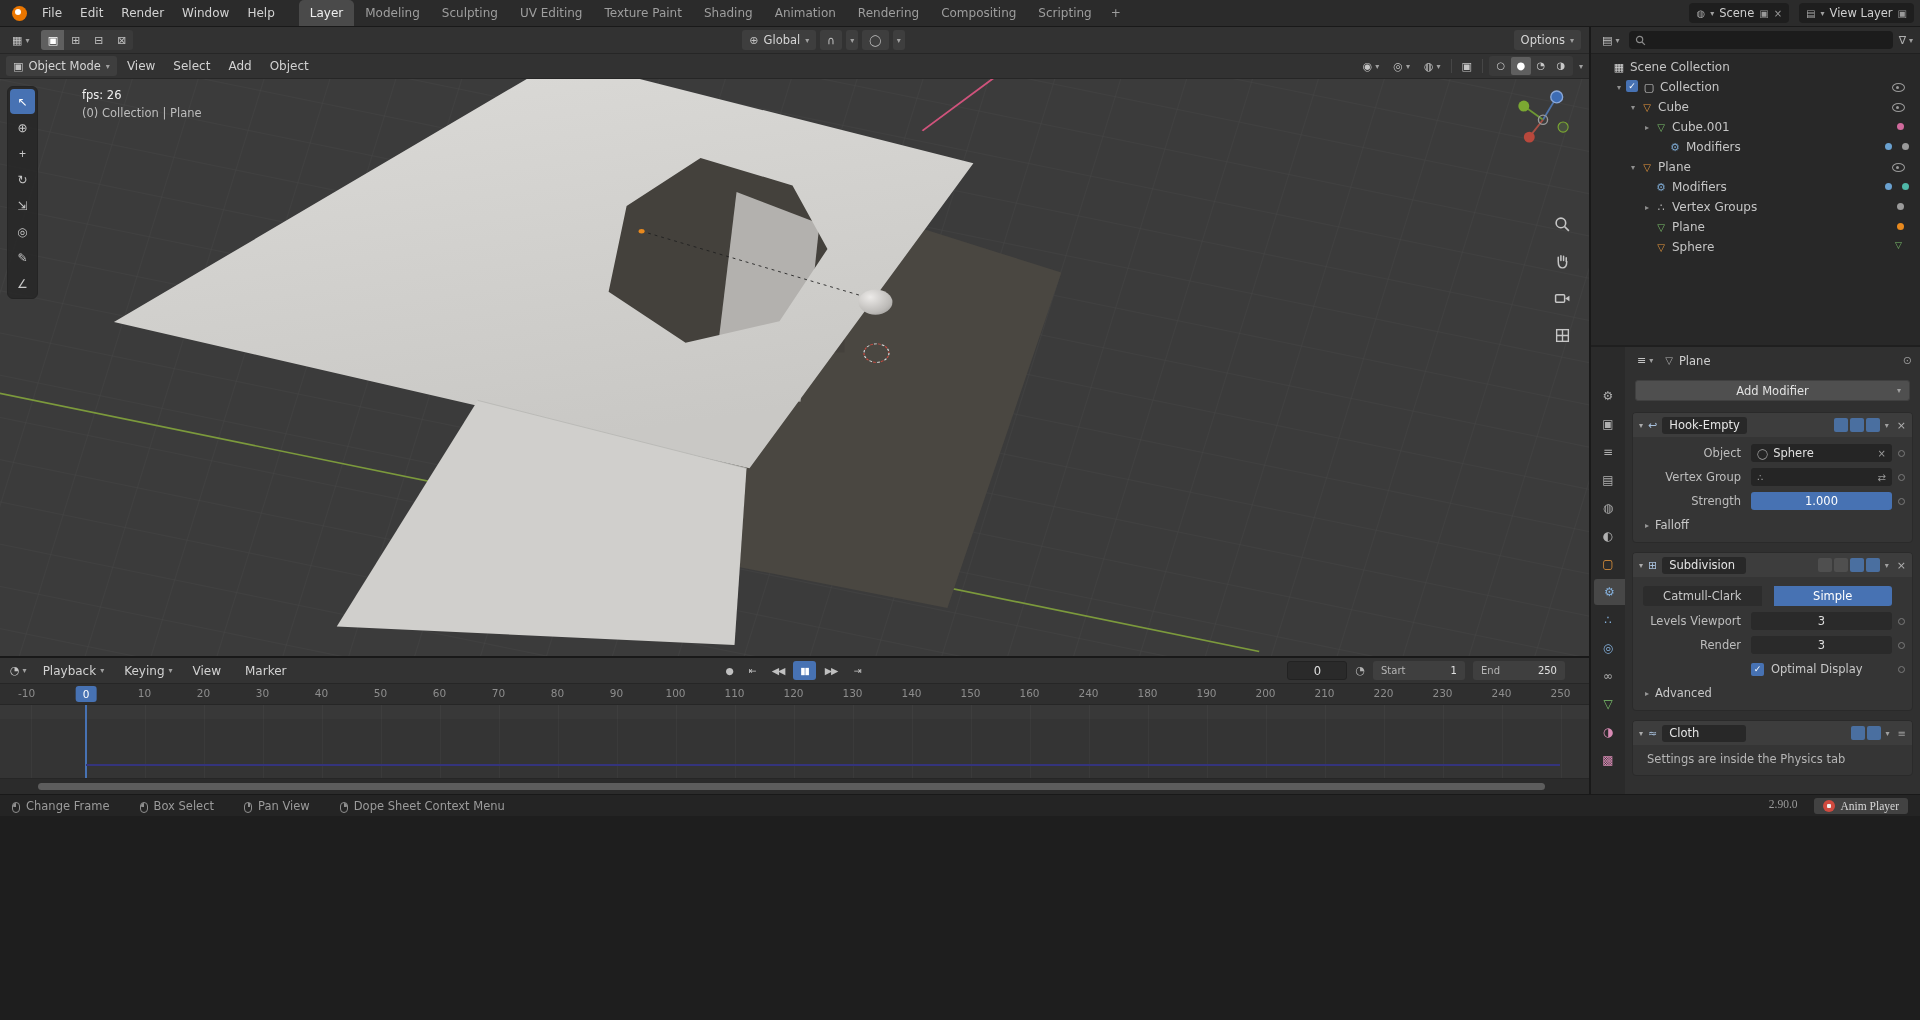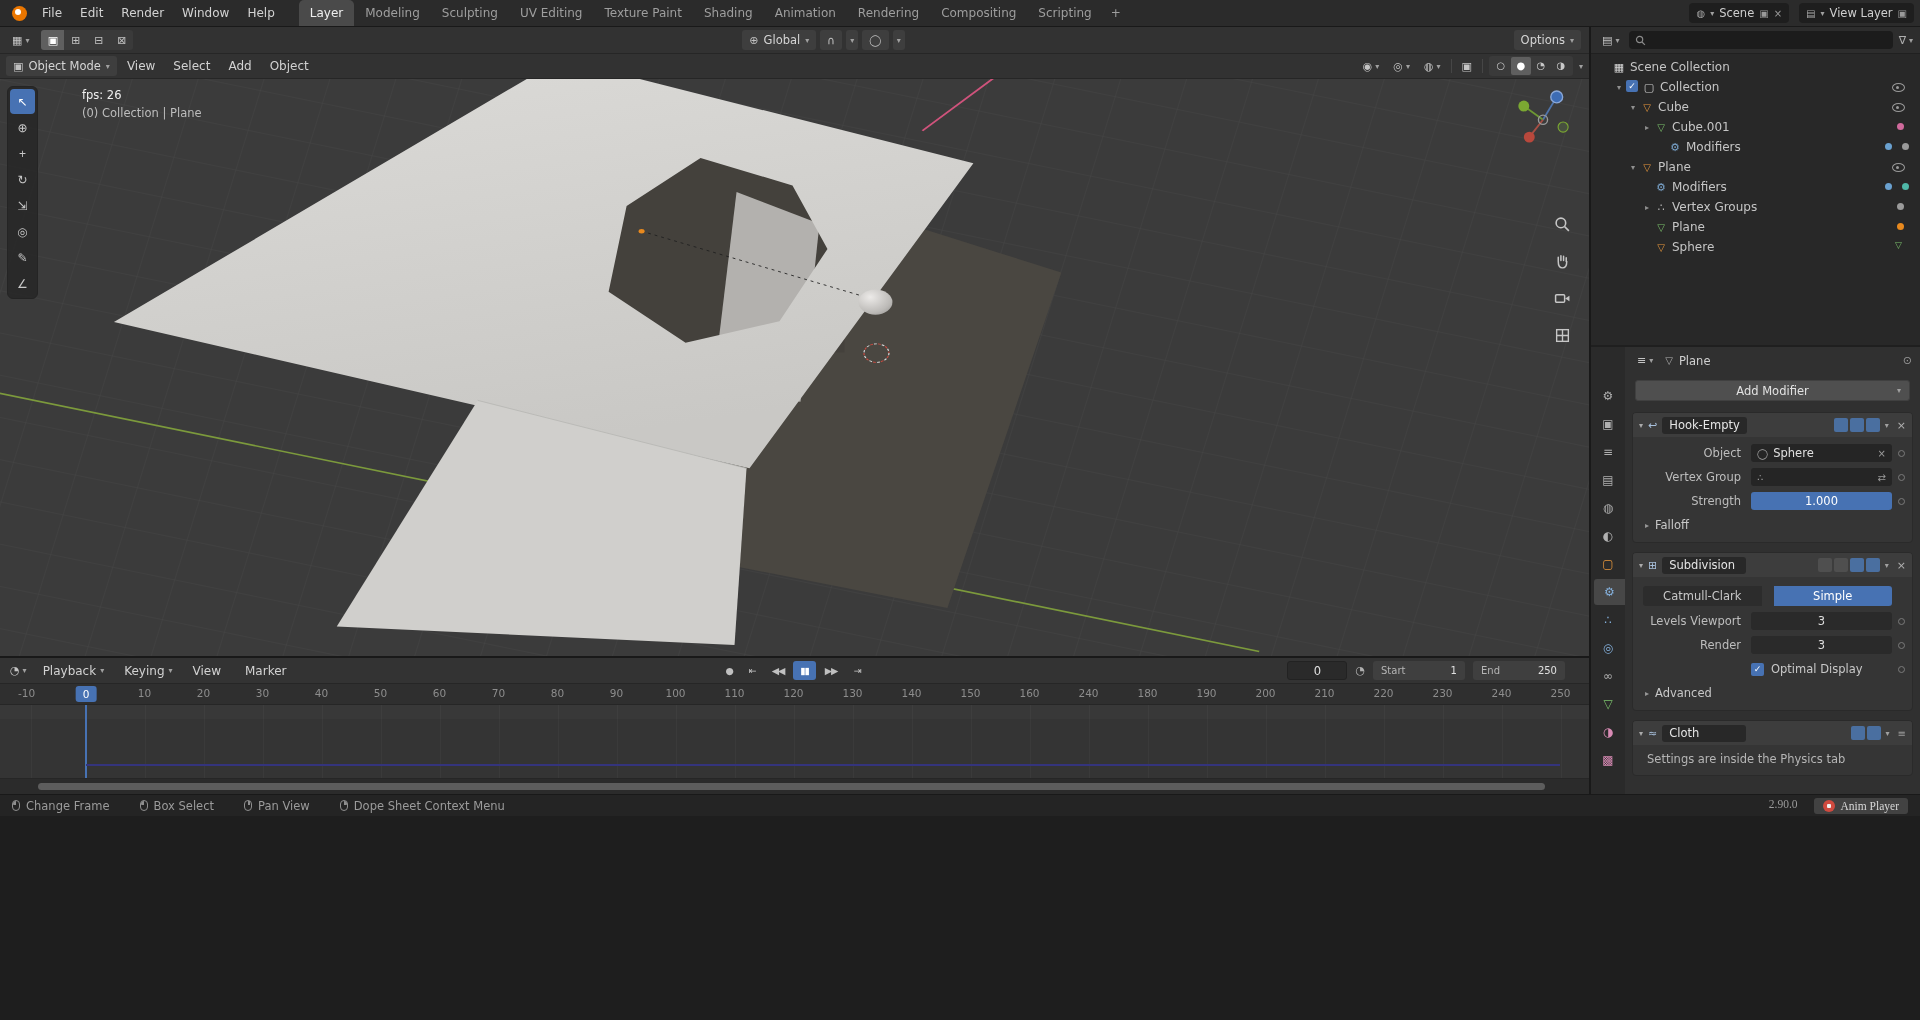--- a/index.html
+++ b/index.html
@@ -157,21 +157,21 @@
 .seg.active { background:#4772b3; color:#fff;margin-left:12px; }
 .pcheck { display:flex; align-items:center; gap:7px; }
 .cb { width:13px; height:13px; background:#4772b3; border-radius:2px; color:#fff; font-size:9px; display:flex; align-items:center; justify-content:center; }
 .cb-label { color:#c8c8c8; font-size:11.5px; }
 .sub-collapse { display:flex; gap:6px; align-items:center; padding:5px 0 5px 12px; color:#c8c8c8; font-size:11.5px; }
 .chev-r { font-size:8px; color:#999; }
 .cloth-note { padding:7px 10px 9px 14px; color:#b5b5b5; font-size:11.5px; }
 
 
 .statusbar { height:22px; background:#242424; display:flex; align-items:center; gap:30px; padding:0 12px; color:#9b9b9b; font-size:11.5px; border-top:1px solid #191919; }
-.sb-item { display:flex; align-items:center; gap:6px; }
+.sb-item { display:flex; align-items:flex-end; gap:6px; }
 .mouse { display:inline-block; width:8px; height:11px; border:1px solid #8f8f8f; border-radius:4px; position:relative; }
 .mouse-left::before { content:""; position:absolute; left:0; top:0; width:3px; height:4px; background:#8f8f8f; border-radius:3px 0 0 1px; }
 .mouse-mid::before { content:""; position:absolute; left:2.5px; top:0; width:2px; height:4px; background:#8f8f8f; }
 .mouse-right::before { content:""; position:absolute; right:0; top:0; width:3px; height:4px; background:#8f8f8f; border-radius:0 3px 1px 0; }
 .sb-right { margin-left:auto; display:flex; align-items:flex-start; gap:16px;font-family:Liberation Serif, serif; }
 .player-pill { display:flex; gap:6px; align-items:center; background:#424242; border-radius:3px; padding:2px 9px; color:#d8d8d8; }
 .stop-ico { width:12px; height:12px; border-radius:50%; background:#cf4a3f; position:relative; }
 .stop-ico::before { content:""; position:absolute; inset:4px; background:#f0f0f0; border-radius:1px; }
 </style>
 </head>

